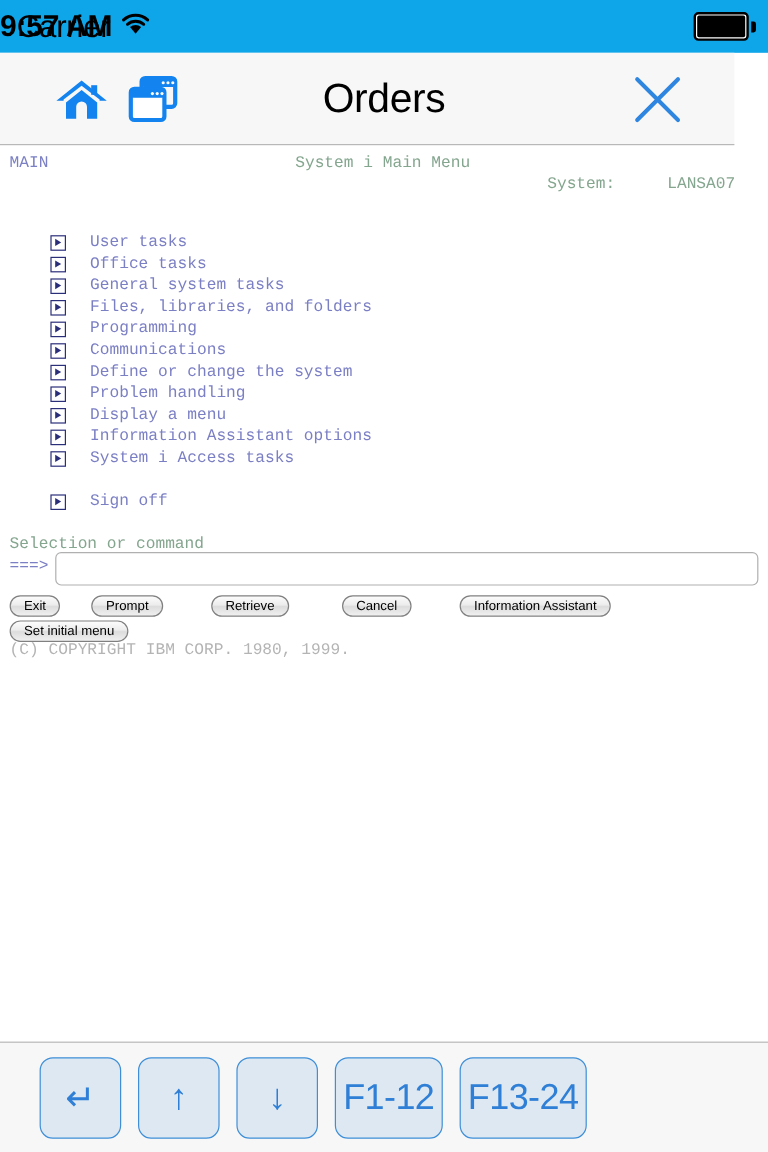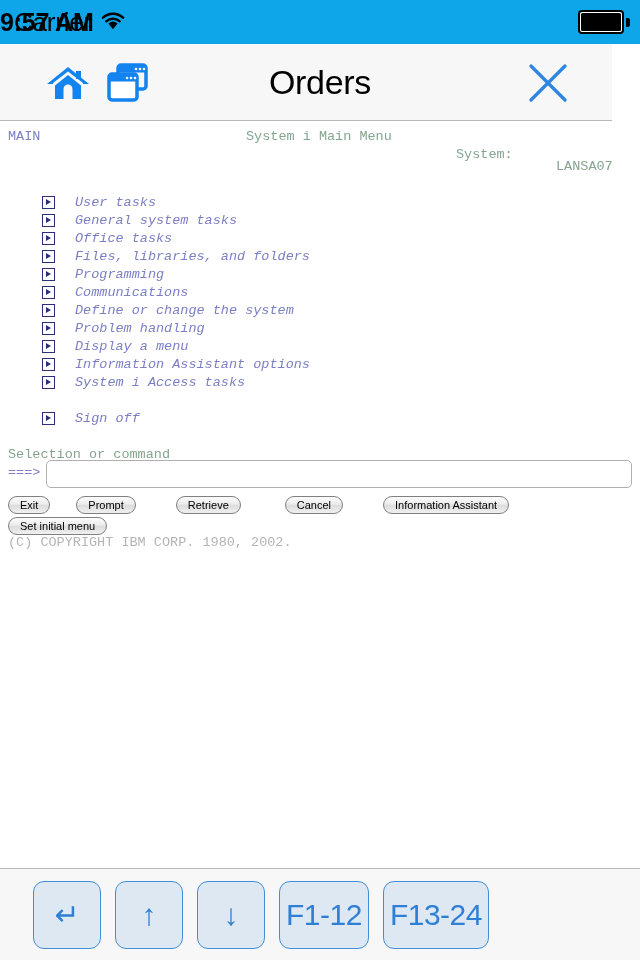--- a/index.html
+++ b/index.html
@@ -56,21 +56,21 @@
     font-family: "Liberation Mono", "DejaVu Sans Mono", monospace;
     font-size: 13.5px;
     line-height: 18px;
   }
   .tline { position: absolute; white-space: pre; }
   .c-blue  { color: #7b7fc4; }
   .c-green { color: #84a58e; }
   .c-gray  { color: #b4b4b4; }
 
   
-  .menu-list { position: absolute; left: 0; top: 72px; width: 640px; font-style: italic; }
+  .menu-list { position: absolute; left: 0; top: 72px; width: 640px; }
   .menu-row {
     position: relative; height: 18px; display: flex; align-items: center;
   }
   .menu-row.gap { margin-top: 18px; }
   .opt-icon {
     position: absolute; left: 42px; top: 1.5px;
     width: 13px; height: 13px;
     border: 1.5px solid #2b2f7a; background: #ffffff;
     display: flex; align-items: center; justify-content: center;
     cursor: pointer;
@@ -186,40 +186,40 @@
         </svg>
       </button>
     </div>
   </div>
 
   <div class="screen">
 
     <div class="tline c-blue" style="left:8px;  top:6px;">MAIN</div>
     <div class="tline c-green" style="left:246px;top:6px;">System i Main Menu</div>
     <div class="tline c-green" style="left:456px;top:24px;">System:</div>
-    <div class="tline c-green" style="left:556px;top:36px;">LANSA07</div>
+    <div class="tline c-green" style="left:556px;top:24px;">LANSA07</div>
 
     <div class="menu-list">
       <div class="menu-row">
         <span class="opt-icon">
             <span class="tri"></span>
           </span>
         <span class="opt-label">User tasks</span>
       </div>
       <div class="menu-row">
         <span class="opt-icon">
             <span class="tri"></span>
           </span>
+        <span class="opt-label">Office tasks</span>
+      </div>
+      <div class="menu-row">
+        <span class="opt-icon">
+            <span class="tri"></span>
+          </span>
         <span class="opt-label">General system tasks</span>
-      </div>
-      <div class="menu-row">
-        <span class="opt-icon">
-            <span class="tri"></span>
-          </span>
-        <span class="opt-label">Office tasks</span>
       </div>
       <div class="menu-row">
         <span class="opt-icon">
             <span class="tri"></span>
           </span>
         <span class="opt-label">Files, libraries, and folders</span>
       </div>
       <div class="menu-row">
         <span class="opt-icon">
             <span class="tri"></span>
@@ -284,21 +284,21 @@
         <span class="sp-4"></span>
         <button class="pill">Cancel</button>
         <span class="sp-3"></span>
         <button class="pill">Information Assistant</button>
       </div>
       <div class="row">
         <button class="pill">Set initial menu</button>
       </div>
     </div>
 
-    <div class="tline c-gray copyright">(C) COPYRIGHT IBM CORP. 1980, 2002.</div>
+    <div class="tline c-gray copyright">(C) COPYRIGHT IBM CORP. 1980, 1999.</div>
   </div>
 
   <div class="toolbar">
     <button class="key sq">↵</button>
     <button class="key sq">↑</button>
     <button class="key sq">↓</button>
     <button class="key wide">F1-12</button>
     <button class="key wide">F13-24</button>
   </div>
 

